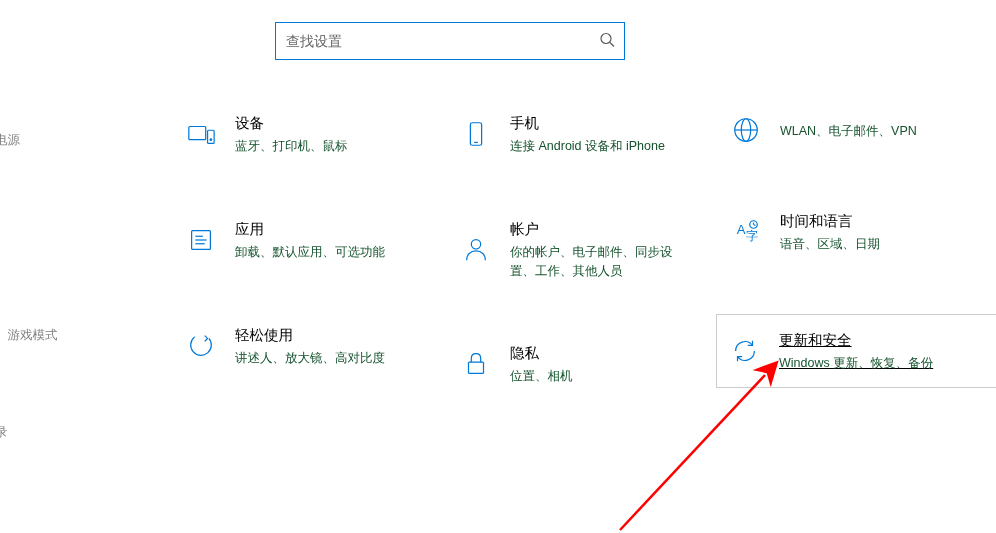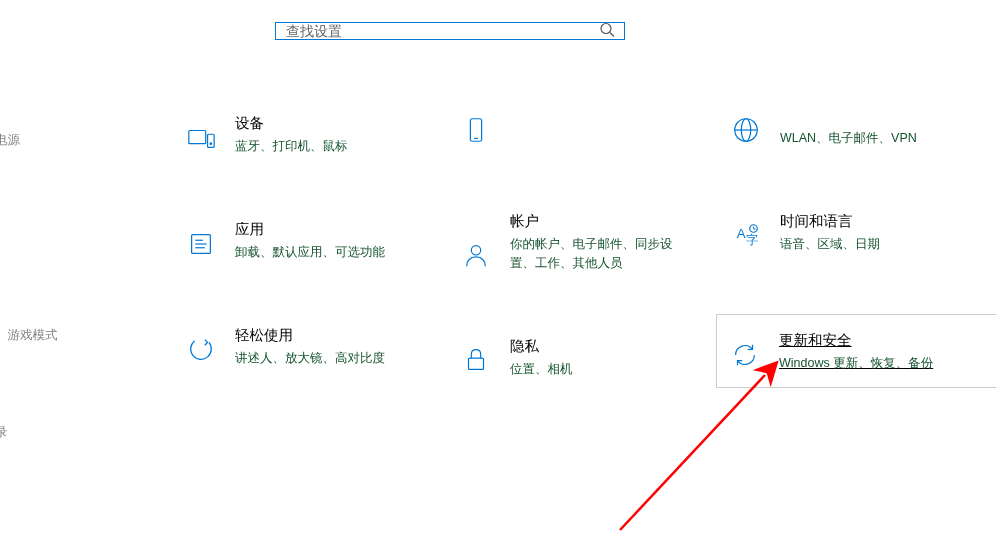--- a/index.html
+++ b/index.html
@@ -12,21 +12,21 @@
       position: relative;
     }
     .search-wrap {
       position: absolute;
       top: 22px;
       left: 275px;
       width: 350px;
     }
     .search-box {
       width: 100%;
-      height: 18px;
+      height: 38px;
       border: 1px solid #0078d7;
       padding: 0 36px 0 10px;
       font-size: 14px;
       outline: none;
       color: #701a75;
     }
     .search-box::placeholder { color: #666; }
     .search-icon {
       position: absolute;
       right: 10px;
@@ -39,21 +39,21 @@
     .grid-col {
       position: absolute;
       width: 255px;
     }
     .col1 { left: -80px; }
     .col2 { left: 183px; }
     .col3 { left: 458px; }
     .col4 { left: 728px; }
     .item {
       display: flex;
-      align-items: flex-end;
+      align-items: center;
       margin-bottom: 58px;
       cursor: pointer;
       padding: 2px 0;
     }
     .item.highlighted {
       border: 1px solid #ccc;
       padding: 14px 10px;
       margin-left: -12px;
       margin-bottom: 44px;
       width: 321px;
@@ -188,20 +188,24 @@
 </div>
 
 <div class="grid-col col3 row1">
   <div class="item">
     <div class="icon-slot">
       <svg viewBox="0 0 32 32">
           <rect x="10" y="4" width="12" height="24" rx="2"></rect>
           <line x1="14" y1="25" x2="18" y2="25"></line>
         </svg>
     </div>
+    <div class="text-slot">
+      <div class="title">手机</div>
+      <div class="subtitle">连接 Android 设备和 iPhone</div>
+    </div>
   </div>
   <div class="item">
     <div class="icon-slot">
       <svg viewBox="0 0 32 32">
           <circle cx="16" cy="11" r="5"></circle>
           <path d="M 6 28 C 6 22 10 18 16 18 C 22 18 26 22 26 28"></path>
         </svg>
     </div>
     <div class="text-slot">
       <div class="title">帐户</div>

